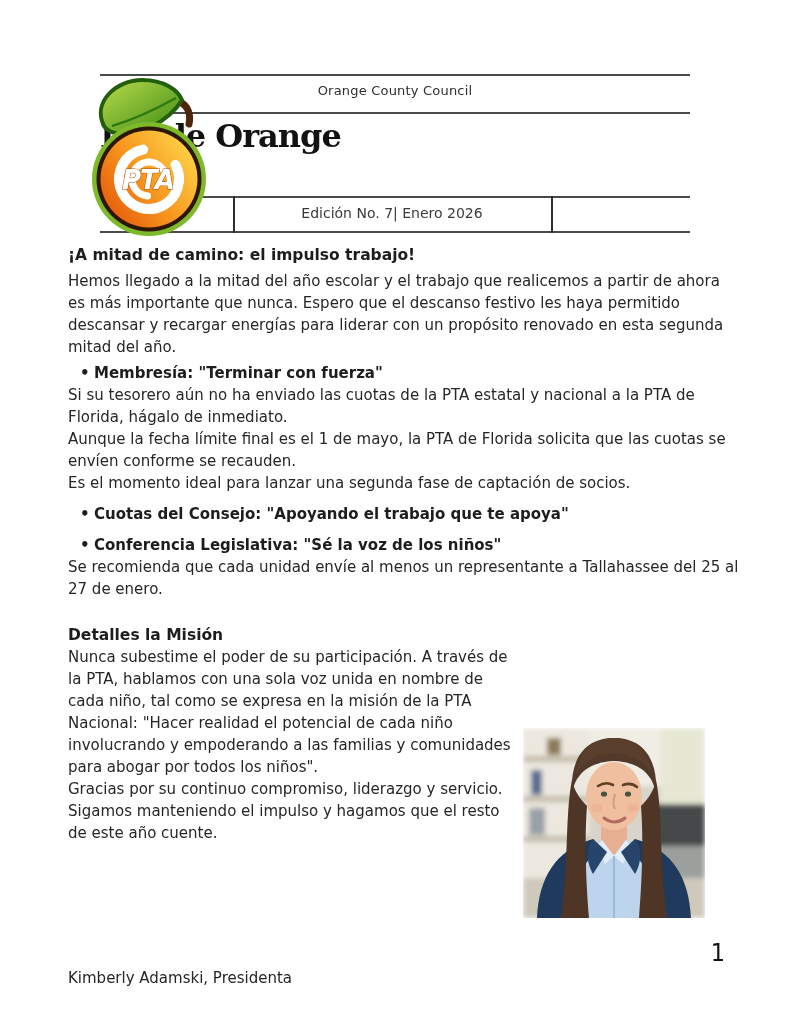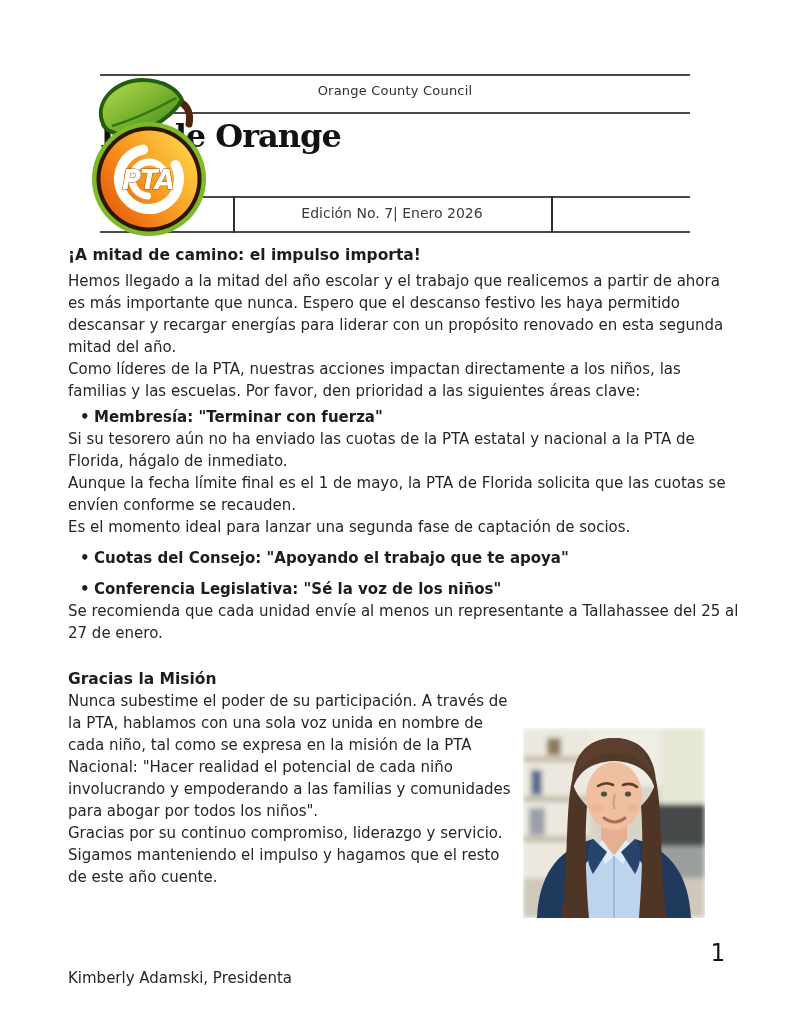--- a/index.html
+++ b/index.html
@@ -89,24 +89,23 @@
     <circle cx="61" cy="107" r="48.5" fill="url(#orangeGrad)"></circle>
 
     <circle cx="61" cy="107" r="30" fill="none" stroke="#ffffff" stroke-width="10" stroke-dasharray="150 38.5" transform="rotate(-28 61 107)" stroke-linecap="round"></circle>
     <circle cx="61" cy="107" r="17" fill="none" stroke="#ffffff" stroke-width="7" stroke-dasharray="72 35" transform="rotate(95 61 107)" stroke-linecap="round"></circle>
 
     <text x="60" y="117" text-anchor="middle" font-family="'DejaVu Sans',sans-serif" font-size="26" font-weight="bold" font-style="italic" letter-spacing="-1" fill="#ffffff" stroke="#a4520a" stroke-width="1" paint-order="stroke">PTA</text>
   </svg>
 </div>
 
 <div class="article">
-  <p class="headline">¡A mitad de camino: el impulso importa!</p>
+  <p class="headline">¡A mitad de camino: el impulso trabajo!</p>
 
   <p class="para">Hemos llegado a la mitad del año escolar y el trabajo que realicemos a partir de ahora es más importante que nunca. Espero que el descanso festivo les haya permitido descansar y recargar energías para liderar con un propósito renovado en esta segunda mitad del año.</p>
-  <p class="para">Como líderes de la PTA, nuestras acciones impactan directamente a los niños, las familias y las escuelas. Por favor, den prioridad a las siguientes áreas clave:</p>
 
   <div class="bullet-block first">
     <div class="bullet-head">
       <span class="bullet-dot">•</span>
       <span>Membresía: "Terminar con fuerza"</span>
     </div>
     <p class="para">Si su tesorero aún no ha enviado las cuotas de la PTA estatal y nacional a la PTA de Florida, hágalo de inmediato.</p>
     <p class="para">Aunque la fecha límite final es el 1 de mayo, la PTA de Florida solicita que las cuotas se envíen conforme se recauden.</p>
     <p class="para">Es el momento ideal para lanzar una segunda fase de captación de socios.</p>
   </div>
@@ -120,21 +119,21 @@
 
   <div class="bullet-block">
     <div class="bullet-head">
       <span class="bullet-dot">•</span>
       <span>Conferencia Legislativa: "Sé la voz de los niños"</span>
     </div>
     <p class="para">Se recomienda que cada unidad envíe al menos un representante a Tallahassee del 25 al 27 de enero.</p>
   </div>
 
   <div class="mission">
-    <p class="mission-head">Gracias la Misión</p>
+    <p class="mission-head">Detalles la Misión</p>
     <p class="para">Nunca subestime el poder de su participación. A través de la PTA, hablamos con una sola voz unida en nombre de cada niño, tal como se expresa en la misión de la PTA Nacional: "Hacer realidad el potencial de cada niño involucrando y empoderando a las familias y comunidades para abogar por todos los niños".</p>
     <p class="para">Gracias por su continuo compromiso, liderazgo y servicio. Sigamos manteniendo el impulso y hagamos que el resto de este año cuente.</p>
   </div>
 </div>
 
 <div class="signature">Kimberly Adamski, Presidenta</div>
 <div class="page-number">1</div>
 
 <div class="photo-frame">
   <svg width="182" height="190" viewBox="0 0 182 190">

